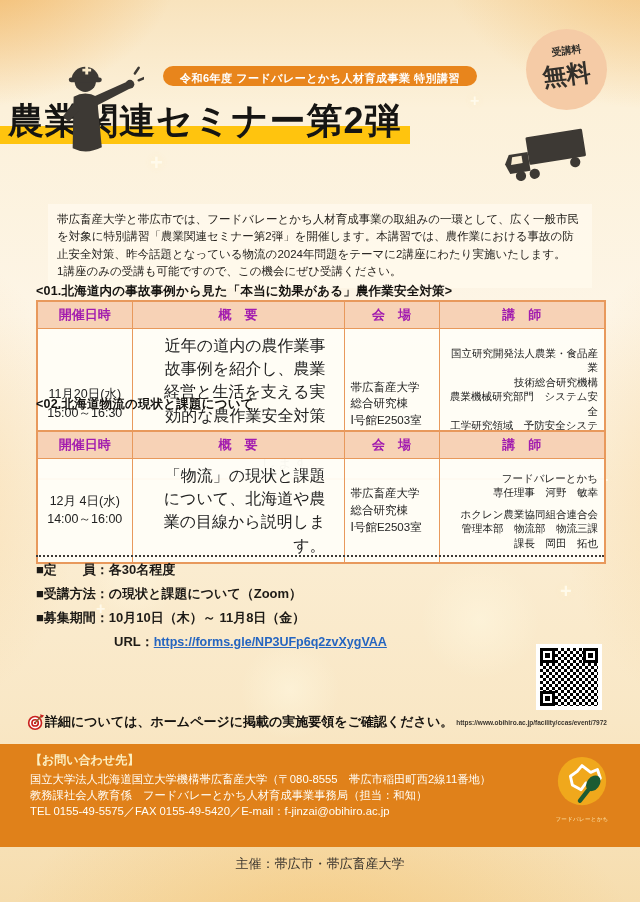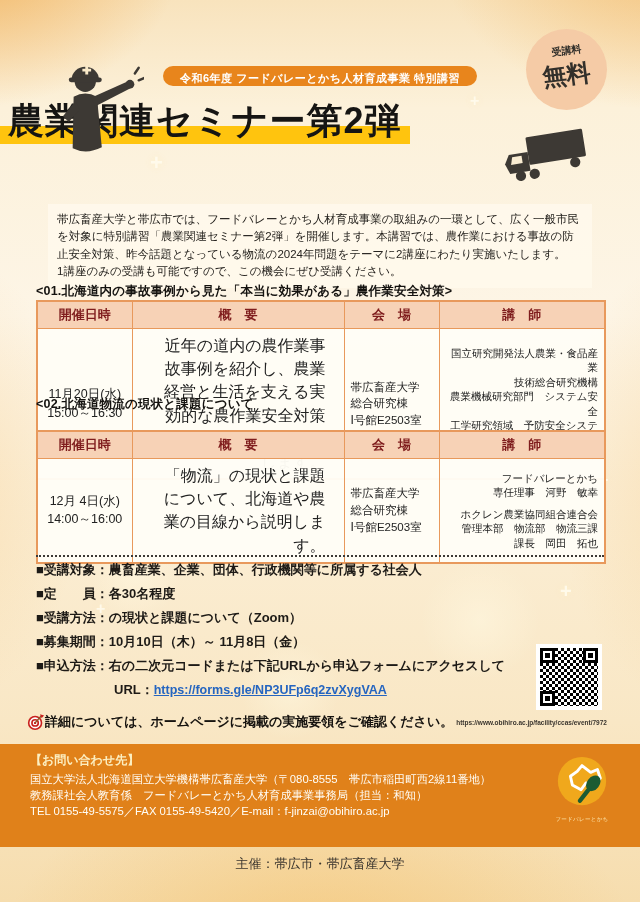--- a/index.html
+++ b/index.html
@@ -35,21 +35,21 @@
 
   
   .intro { position:absolute; left:48px; top:204px; width:544px;
     background:rgba(255,249,235,.92); padding:7px 9px; font-size:11.5px; line-height:1.52; color:#26231f; }
 
   
   .sem-heading { position:absolute; left:36px; font-size:12.5px; font-weight:700; color:#14120f; letter-spacing:.2px; }
   .sem-table { position:absolute; left:36px; width:568px; border-collapse:collapse;
     background:rgba(255,253,246,.97); border:2px solid #e8995c; table-layout:fixed; }
   .sem-table th, .sem-table td { border:1.5px solid #e8995c; vertical-align:middle; }
-  .sem-table th { background:#f7d2b6; font-size:13px; font-weight:700; padding:4px 0; color:#7f1d1d; }
+  .sem-table th { background:#f7d2b6; font-size:13px; font-weight:700; padding:4px 0; color:#a21caf; }
   .cell-date { text-align:center; font-size:12.5px; line-height:1.45; }
   .cell-summary { font-size:16px; line-height:1.45; padding:5px 18px; text-align:right; }
   .cell-venue { font-size:11.5px; line-height:1.45; padding:4px 6px; text-align:left; }
   .cell-lect { font-size:10.5px; line-height:1.38; padding:5px 6px; text-align:right; }
   .cell-lect .gap { margin-top:7px; }
 
   .dotted-divider { position:absolute; left:36px; top:555px; width:568px; border-top:2px dotted #3c3a36; }
 
   
   .details { position:absolute; left:36px; top:562px; width:500px; font-size:13px; font-weight:700; color:#1d1a16; }
@@ -208,33 +208,27 @@
         <div>課長　岡田　拓也</div>
       </td>
     </tr>
   </tbody>
     </table>
 
   <div class="dotted-divider"></div>
 
   <div class="details">
     <div class="detail-line">
-      <span>■受講対象：</span><span>農畜産業、企業、団体、行政機関等に所属する社会人</span>
-    </div>
-    <div class="detail-line">
       <span>■定　　員：</span><span>各30名程度</span>
     </div>
     <div class="detail-line">
       <span>■受講方法：</span><span>の現状と課題について（Zoom）</span>
     </div>
     <div class="detail-line">
       <span>■募集期間：</span><span>10月10日（木）～ 11月8日（金）</span>
-    </div>
-    <div class="detail-line">
-      <span>■申込方法：</span><span>右の二次元コードまたは下記URLから申込フォームにアクセスして</span>
     </div>
     <div class="detail-line detail-cont">
       <span>URL：</span><a class="url-link" href="#" title="https://forms.gle/NP3UFp6q2zvXygVAA">https://forms.gle/NP3UFp6q2zvXygVAA</a>
     </div>
   </div>
 
   <div class="qr-box">
     <div class="qr-noise"></div>
     <div class="qr-finder qr-f1"></div>
     <div class="qr-finder qr-f2"></div>

